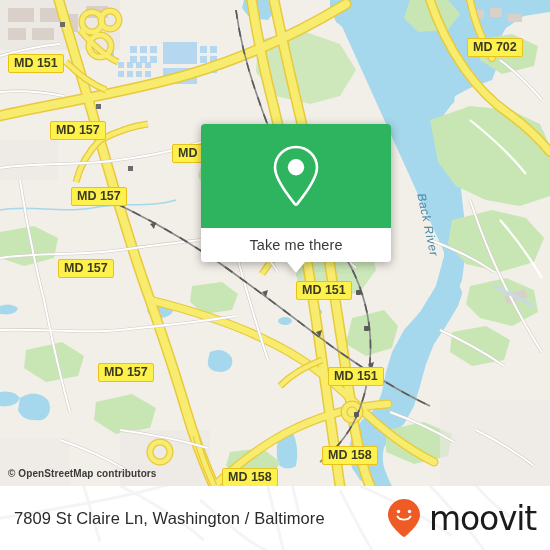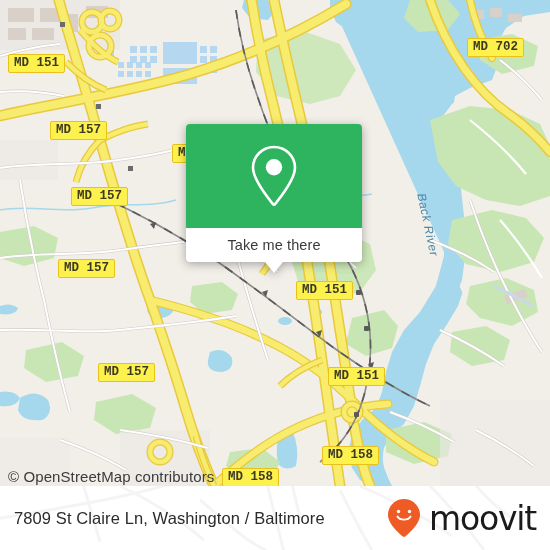--- a/index.html
+++ b/index.html
@@ -6,35 +6,35 @@
   body{width:550px;height:550px;overflow:hidden;
        font-family:"Liberation Sans","DejaVu Sans",sans-serif;}
 
   #app{position:relative;width:550px;height:550px;overflow:hidden;background:#fff;}
 
   
   #map-area{position:absolute;left:0;top:0;width:550px;height:486px;overflow:hidden;
             background:#f2efe9;}
   #map-svg{position:absolute;left:0;top:0;width:550px;height:486px;display:block;}
 
-  .attrib{position:absolute;left:8px;top:468px;font-size:15px;color:#3b3b3b;
-          letter-spacing:0.1px;z-index:40;white-space:nowrap;}
+  .attrib{position:absolute;left:8px;top:468px;font-size:10px;color:#3b3b3b;
+          letter-spacing:0.1px;z-index:40;white-space:nowrap;font-weight:bold;}
 
   
   .shield{position:absolute;z-index:25;background:#fdf14d;border:1.6px solid #e8c21a;
           border-radius:2px;color:#3d3a22;font-weight:bold;font-size:12.5px;
           padding:1.5px 5px 2px 5px;line-height:13px;white-space:nowrap;
-          font-family:Liberation Mono, monospace;}
+          font-family:Liberation Sans, sans-serif;}
 
   
   .river-label{position:absolute;z-index:22;color:#4a88a8;font-size:12px;font-style:italic;
           letter-spacing:0.6px;white-space:nowrap;transform-origin:0 0;}
 
   
-  #popup{position:absolute;left:186px;top:124px;width:176px;z-index:60;
+  #popup{position:absolute;left:201px;top:124px;width:190px;z-index:60;
          filter:drop-shadow(0 2px 5px rgba(0,0,0,0.32));}
   #popup-top{background:#2eb45e;height:104px;border-radius:4px 4px 0 0;
              display:flex;align-items:center;justify-content:center;}
   #popup-bottom{background:#ffffff;height:34px;border-radius:0 0 4px 4px;
                 display:flex;align-items:center;justify-content:center;}
   #popup-cta{font-size:14.5px;color:#3a3a3a;letter-spacing:0.1px;}
   #popup-tail{position:absolute;left:50%;transform:translateX(-50%);top:138px;
               width:0;height:0;border-left:9px solid transparent;
               border-right:9px solid transparent;border-top:11px solid #ffffff;}
 

